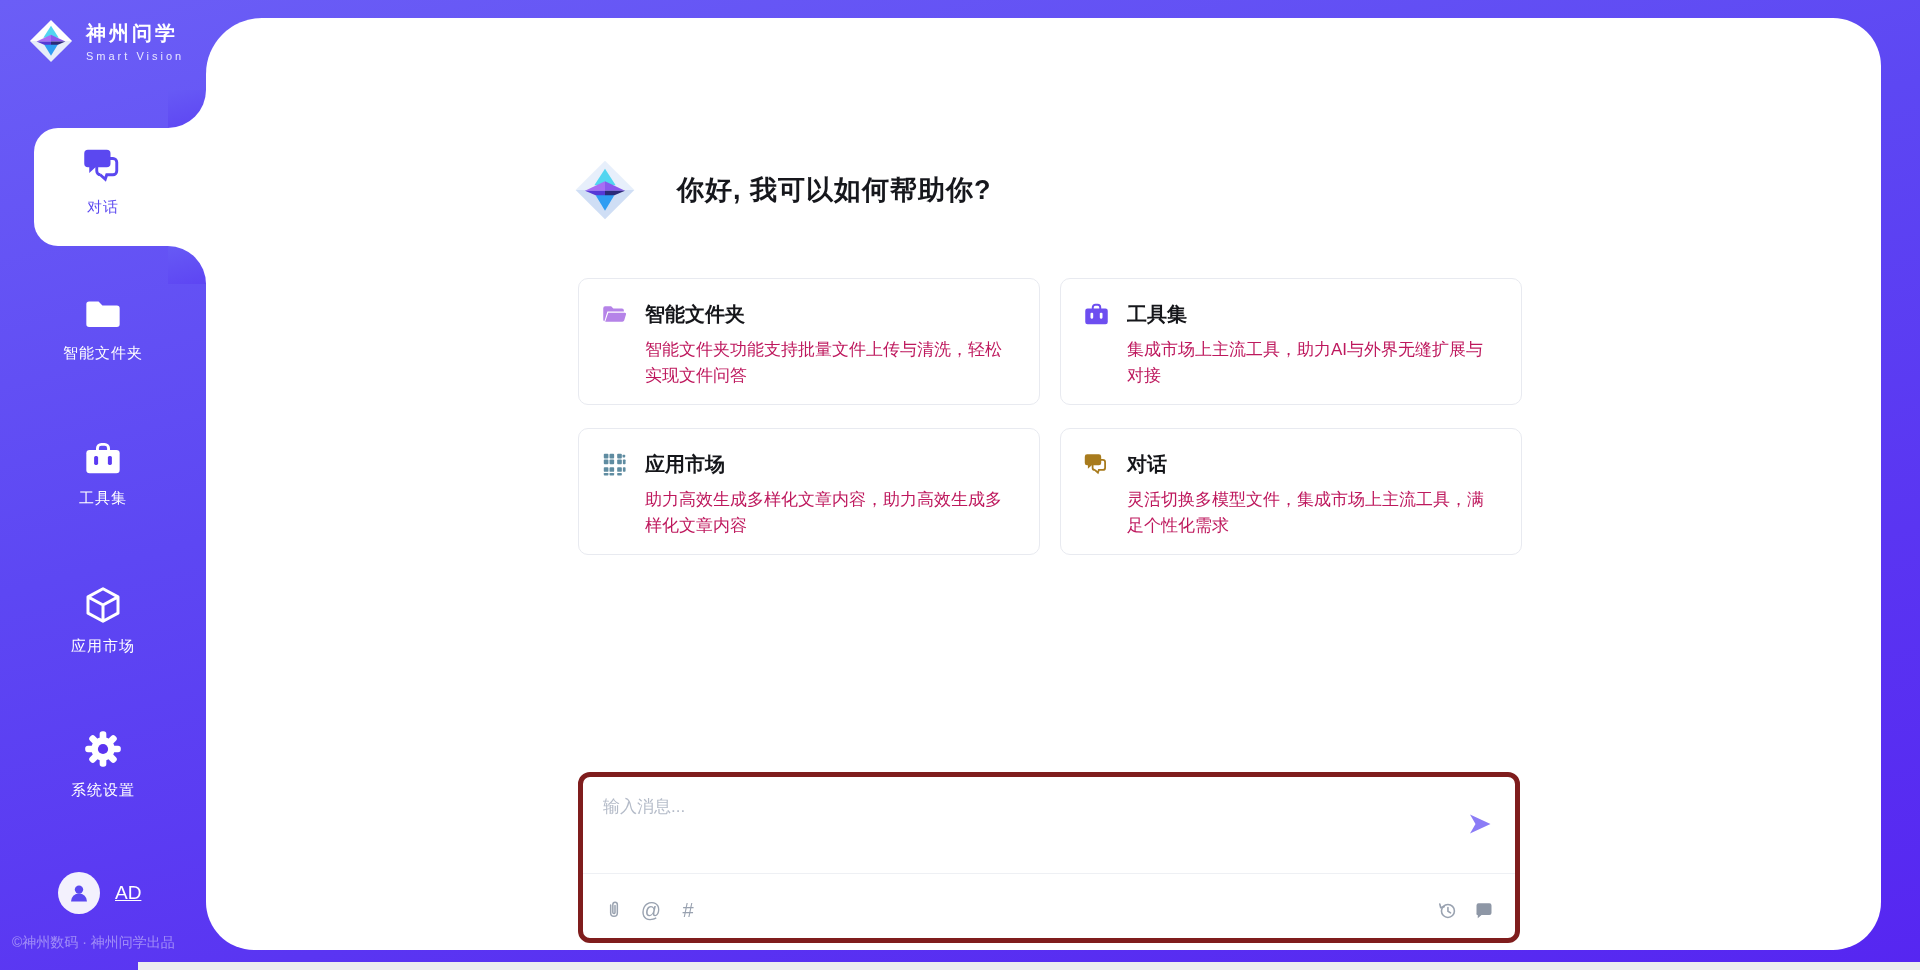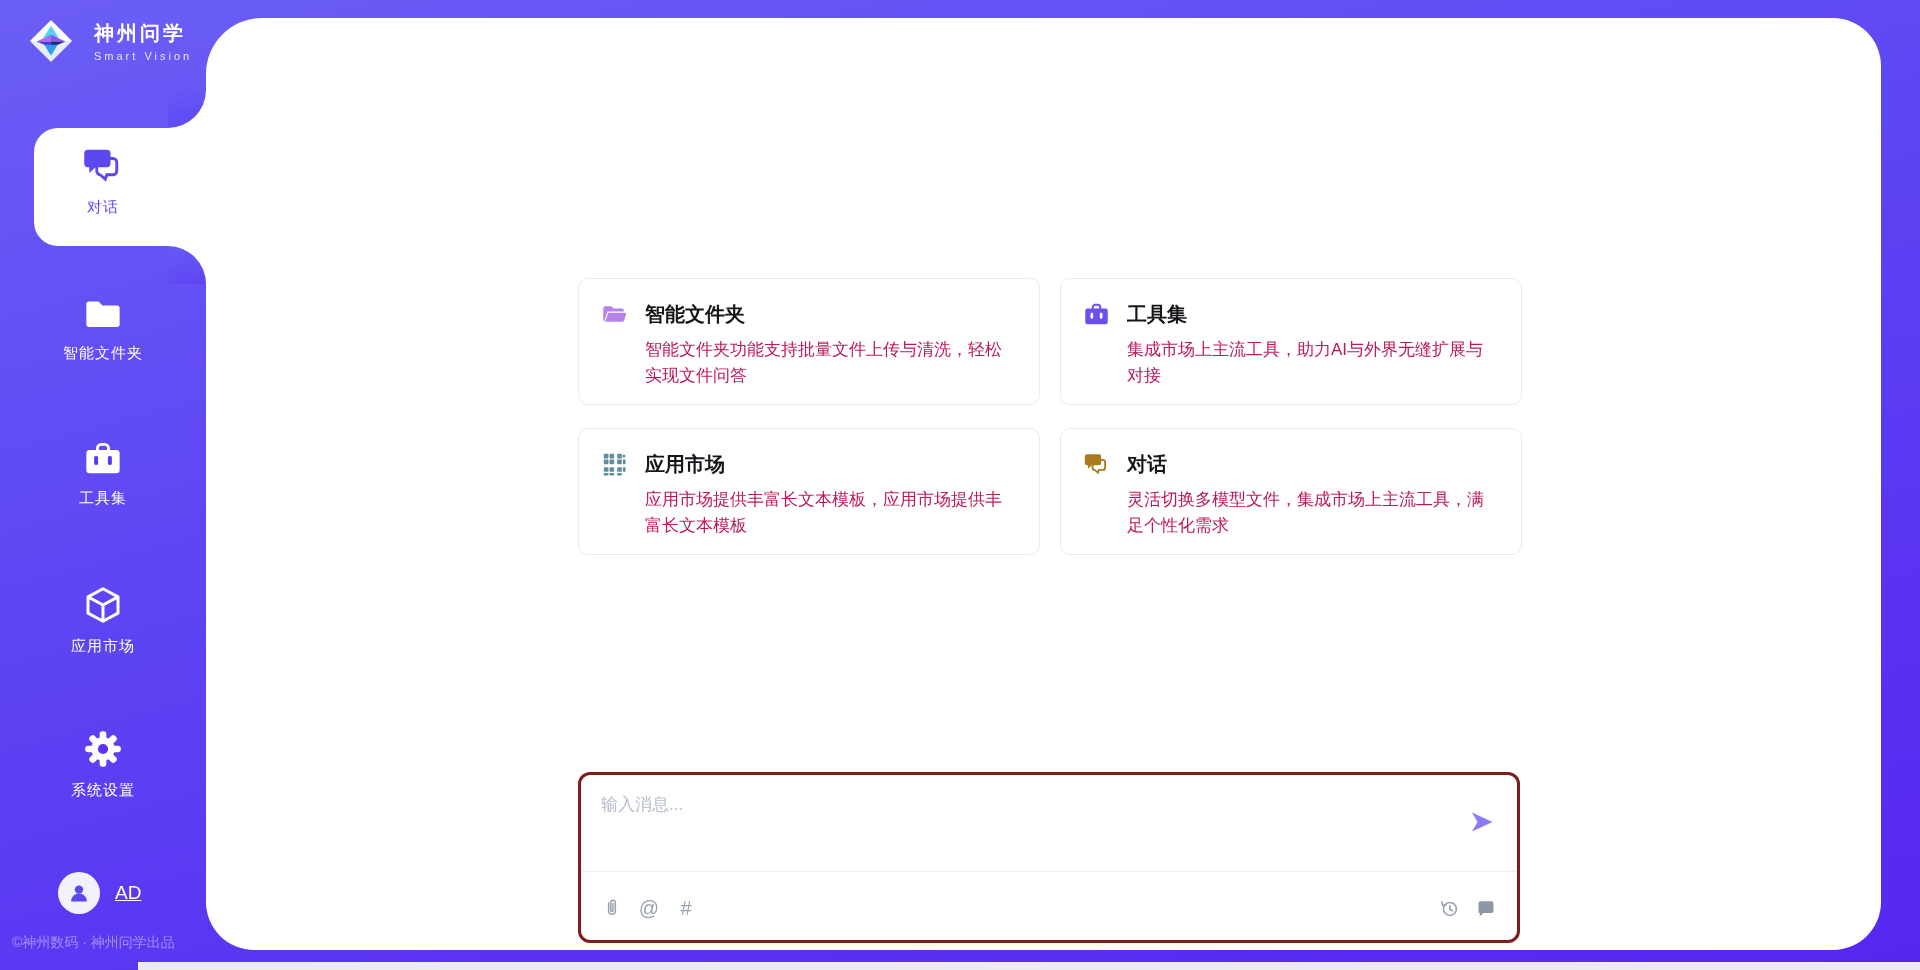--- a/index.html
+++ b/index.html
@@ -8,21 +8,21 @@
            background:linear-gradient(165deg,#6b5ef6 0%, #5d47f3 40%, #5a35f2 70%, #5626f1 100%); }
 
   
   .panel { position:absolute; left:206px; top:18px; width:1675px; height:932px;
            background:#fff; border-radius:56px 48px 48px 48px; }
 
   
   .hscroll { position:absolute; left:138px; right:0; bottom:0; height:8px; background:#ececef; }
 
   
-  .brand { position:absolute; left:28px; top:18px; display:flex; align-items:center; gap:20px; }
+  .brand { position:absolute; left:28px; top:18px; display:flex; align-items:center; gap:12px; }
   .brand svg { width:46px; height:46px; }
   .brand-name { color:#fff; font-size:20px; font-weight:700; letter-spacing:3px; }
   .brand-sub { color:#e9e7ff; font-size:11px; letter-spacing:3px; margin-top:3px; }
 
   .nav-item { position:absolute; left:0; width:206px; text-align:center; cursor:pointer; }
   .nav-item .nicon { display:inline-block; width:40px; height:40px; color:#fff; }
   .nav-item .nlabel { display:block; margin-top:8px; color:#fff; font-size:15px; letter-spacing:1px; }
   .nav-item.active .nicon, .nav-item.active .nlabel { color:#5b48f0; }
 
   
@@ -55,21 +55,21 @@
 
   
   .model-pill { position:absolute; left:372px; top:695px; height:47px; display:inline-flex; align-items:center;
                 gap:11px; padding:0 20px 0 15px; background:#f1f2f7; border-radius:24px; cursor:pointer; }
   .model-pill svg.dia { width:24px; height:24px; }
   .model-name { font-size:18px; color:#303138; }
   .model-pill svg.chev { width:15px; height:15px; }
 
   
   .composer { position:absolute; left:372px; top:754px; width:942px; height:171px;
-              border:3px solid #7f1d1d; border-radius:12px; background:#fff; }
+              border:5px solid #7f1d1d; border-radius:12px; background:#fff; }
   .composer textarea { position:absolute; left:20px; top:18px; width:1060px; height:68px; border:none; outline:none;
               resize:none; font-family:inherit; font-size:17px; color:#30323a; background:transparent; }
   .composer textarea::placeholder { color:#b4bbc8; }
   .send-btn { position:absolute; right:22px; top:34px; width:26px; height:26px; cursor:pointer; }
   .composer-divider { position:absolute; left:0; right:0; top:96px; height:1px; background:#eef0f4; }
   .composer-tools { position:absolute; left:20px; right:20px; top:97px; height:72px;
                     display:flex; align-items:center; }
   .tool { width:22px; height:22px; color:#99a2b0; margin-right:15px; cursor:pointer;
           display:inline-flex; align-items:center; justify-content:center; }
   .tool.txt { font-size:20px; line-height:1; }
@@ -163,20 +163,33 @@
         <path d="M4,20.5 a8,8 0 0 1 16,0 z"></path>
       </svg>
     </span>
     <span class="user-name">AD</span>
   </div>
 
   <div class="copyright">©神州数码 · 神州问学出品</div>
 
   <div class="panel">
 
+    <div class="greeting">
+      <svg viewBox="0 0 48 48">
+        <polygon points="24,2 46,24 2,24" fill="#e7effb"></polygon>
+        <polygon points="2,24 46,24 24,46" fill="#cfdef5"></polygon>
+        <polygon points="24,8 32,20.5 16,20.5" fill="#52d5f0"></polygon>
+        <polygon points="9,24.5 24,17.5 24,24.5" fill="#a76df4"></polygon>
+        <polygon points="24,17.5 39,24.5 24,24.5" fill="#8a58ee"></polygon>
+        <polygon points="9,24.5 24,24.5 24,31" fill="#5639d6"></polygon>
+        <polygon points="24,24.5 39,24.5 24,31" fill="#2b2a78"></polygon>
+        <polygon points="17,28 31,28 24,39.5" fill="#2f9df2"></polygon>
+      </svg>
+      <div class="greeting-text">你好, 我可以如何帮助你?</div>
+    </div>
 
     <div class="cards">
 
       <div class="card">
         <div class="card-head">
           <svg viewBox="0 0 36 32" fill="#b583e8">
             <path d="M3,7.5 A2.5,2.5 0 0 1 5.5,5 h8 l3,3 h11.5 a2.5,2.5 0 0 1 2.5,2.5 V12 H8.5 L4.5,25 a2.2,2.2 0 0 1 -1.5,-2.1 z"></path>
             <path d="M9.7,13.5 h22 a1.8,1.8 0 0 1 1.7,2.3 l-2.4,7.9 a2.6,2.6 0 0 1 -2.5,1.8 H5.6 z"></path>
           </svg>
           <span class="card-title">智能文件夹</span>
@@ -211,21 +224,21 @@
             <rect x="2" y="17" width="5.2" height="5.2" rx="1"></rect>
               <rect x="8.4" y="17" width="5.2" height="5.2" rx="1"></rect>
             <rect x="17" y="17" width="5.2" height="5.2" rx="1"></rect>
               <rect x="23.4" y="17" width="3" height="5.2" rx="0.8"></rect>
             <rect x="2" y="23.4" width="5.2" height="3" rx="0.8"></rect>
               <rect x="8.4" y="23.4" width="5.2" height="3" rx="0.8"></rect>
             <rect x="17" y="23.4" width="5.2" height="3" rx="0.8"></rect>
           </svg>
           <span class="card-title">应用市场</span>
         </div>
-        <div class="card-desc">应用市场提供丰富长文本模板，应用市场提供丰富长文本模板</div>
+        <div class="card-desc">助力高效生成多样化文章内容，助力高效生成多样化文章内容</div>
       </div>
 
       <div class="card">
         <div class="card-head">
           <svg viewBox="0 0 32 32" fill="#a87b1d" style="color:#a87b1d">
             <path d="M14,10 h10 a3,3 0 0 1 3,3 v7 a3,3 0 0 1 -3,3 h-5 l-1.2,3.6 -4,-3.6 h0.2 a3,3 0 0 1 -3,-3 v-7 a3,3 0 0 1 3,-3 z" fill="none" stroke="currentColor" stroke-width="2.3"></path>
             <path d="M6,3 h13 a3,3 0 0 1 3,3 v8 a3,3 0 0 1 -3,3 h-9 l-5,4.5 l0,-4.5 h-1 a3,3 0 0 1 -3,-3 v-8 a3,3 0 0 1 3,-3 z"></path>
           </svg>
           <span class="card-title">对话</span>
         </div>

